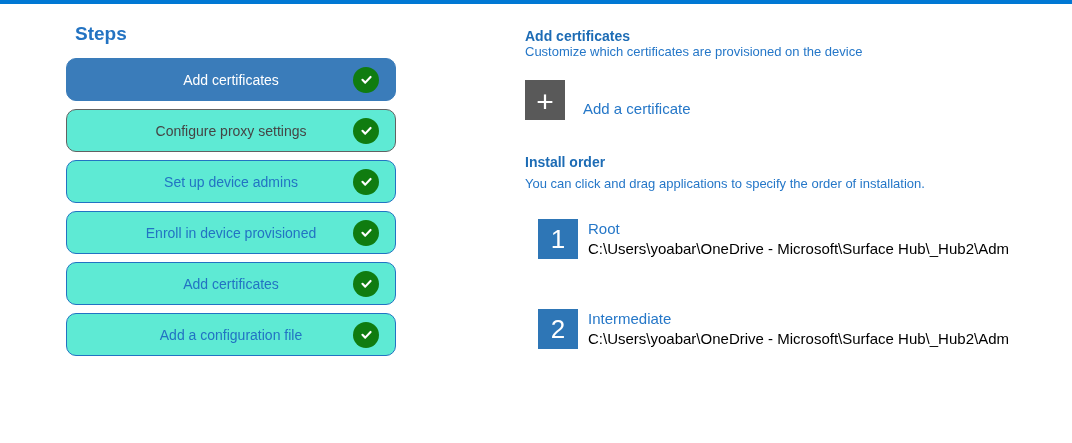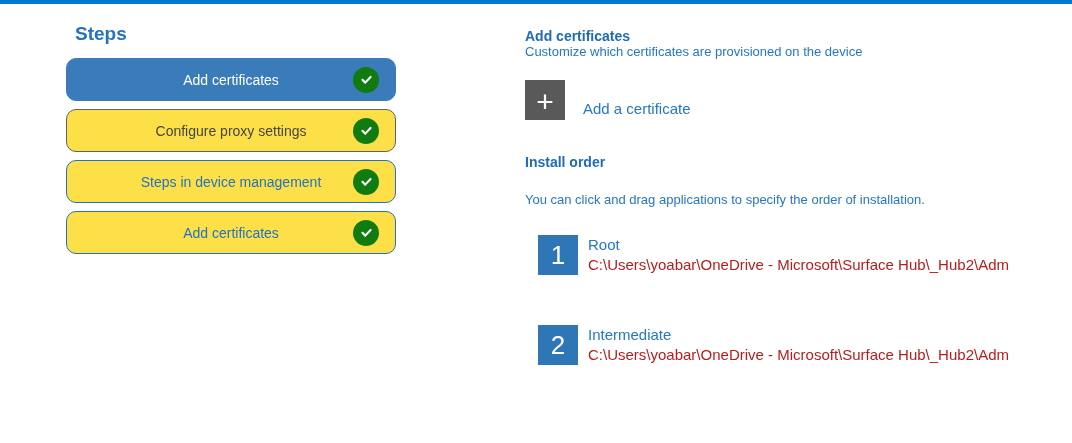--- a/index.html
+++ b/index.html
@@ -36,21 +36,21 @@
   .steps-list {
     display: flex;
     flex-direction: column;
     gap: 8px;
   }
   .step {
     position: relative;
     width: 330px;
     height: 43px;
     border-radius: 10px;
-    background: #fde047;
+    background: #5eead4;
     border: 1px solid #2273c3;
     color: #2273c3;
     font-family: "Liberation Sans", sans-serif;
     font-size: 14px;
     display: flex;
     align-items: center;
     justify-content: center;
     cursor: pointer;
   }
   .step--active {
@@ -125,21 +125,21 @@
     margin-top: 20px;
   }
   .io-title {
     margin-top: 34px;
     font-size: 14px;
     font-weight: bold;
     color: #1d6cb5;
     line-height: 16px;
   }
   .io-desc {
-    margin-top: 22px;
+    margin-top: 6px;
     font-size: 13px;
     color: #2577c8;
     line-height: 16px;
   }
   .order-item {
     margin-left: 13px;
     margin-top: 27px;
     display: flex;
     align-items: stretch;
     gap: 10px;
@@ -164,21 +164,21 @@
     justify-content: space-between;
     padding: 1px 0;
   }
   .item-name {
     font-size: 15px;
     color: #2577c8;
     line-height: 18px;
   }
   .item-path {
     font-size: 15px;
-    color: #b91c1c;
+    color: #000000;
     line-height: 18px;
   }
 </style>
 </head>
 <body>
 
 <div class="page">
   <div class="topbar"></div>
 
   <aside class="sidebar">
@@ -196,39 +196,55 @@
 
       <button class="step step--gray">
         <span>Configure proxy settings</span>
         <span class="check">
           <svg width="15" height="15" viewBox="0 0 24 24">
               <path d="M5.5 12.5l4.5 4.5 8.5-9" fill="none" stroke="#ffffff" stroke-width="3.4" stroke-linecap="round" stroke-linejoin="round"></path>
             </svg>
         </span>
       </button>
 
-
-      <button class="step">
-        <span>Steps in device management</span>
+      <button class="step">
+        <span>Set up device admins</span>
+        <span class="check">
+          <svg width="15" height="15" viewBox="0 0 24 24">
+              <path d="M5.5 12.5l4.5 4.5 8.5-9" fill="none" stroke="#ffffff" stroke-width="3.4" stroke-linecap="round" stroke-linejoin="round"></path>
+            </svg>
+        </span>
+      </button>
+
+      <button class="step">
+        <span>Enroll in device provisioned</span>
         <span class="check">
           <svg width="15" height="15" viewBox="0 0 24 24">
               <path d="M5.5 12.5l4.5 4.5 8.5-9" fill="none" stroke="#ffffff" stroke-width="3.4" stroke-linecap="round" stroke-linejoin="round"></path>
             </svg>
         </span>
       </button>
 
       <button class="step">
         <span>Add certificates</span>
         <span class="check">
           <svg width="15" height="15" viewBox="0 0 24 24">
               <path d="M5.5 12.5l4.5 4.5 8.5-9" fill="none" stroke="#ffffff" stroke-width="3.4" stroke-linecap="round" stroke-linejoin="round"></path>
             </svg>
         </span>
       </button>
 
+      <button class="step">
+        <span>Add a configuration file</span>
+        <span class="check">
+          <svg width="15" height="15" viewBox="0 0 24 24">
+              <path d="M5.5 12.5l4.5 4.5 8.5-9" fill="none" stroke="#ffffff" stroke-width="3.4" stroke-linecap="round" stroke-linejoin="round"></path>
+            </svg>
+        </span>
+      </button>
 
 
     </div>
   </aside>
 
   <main class="content">
     <h2 class="section-title">Add certificates</h2>
     <p class="section-desc">Customize which certificates are provisioned on the device</p>
 
     <div class="add-cert">

